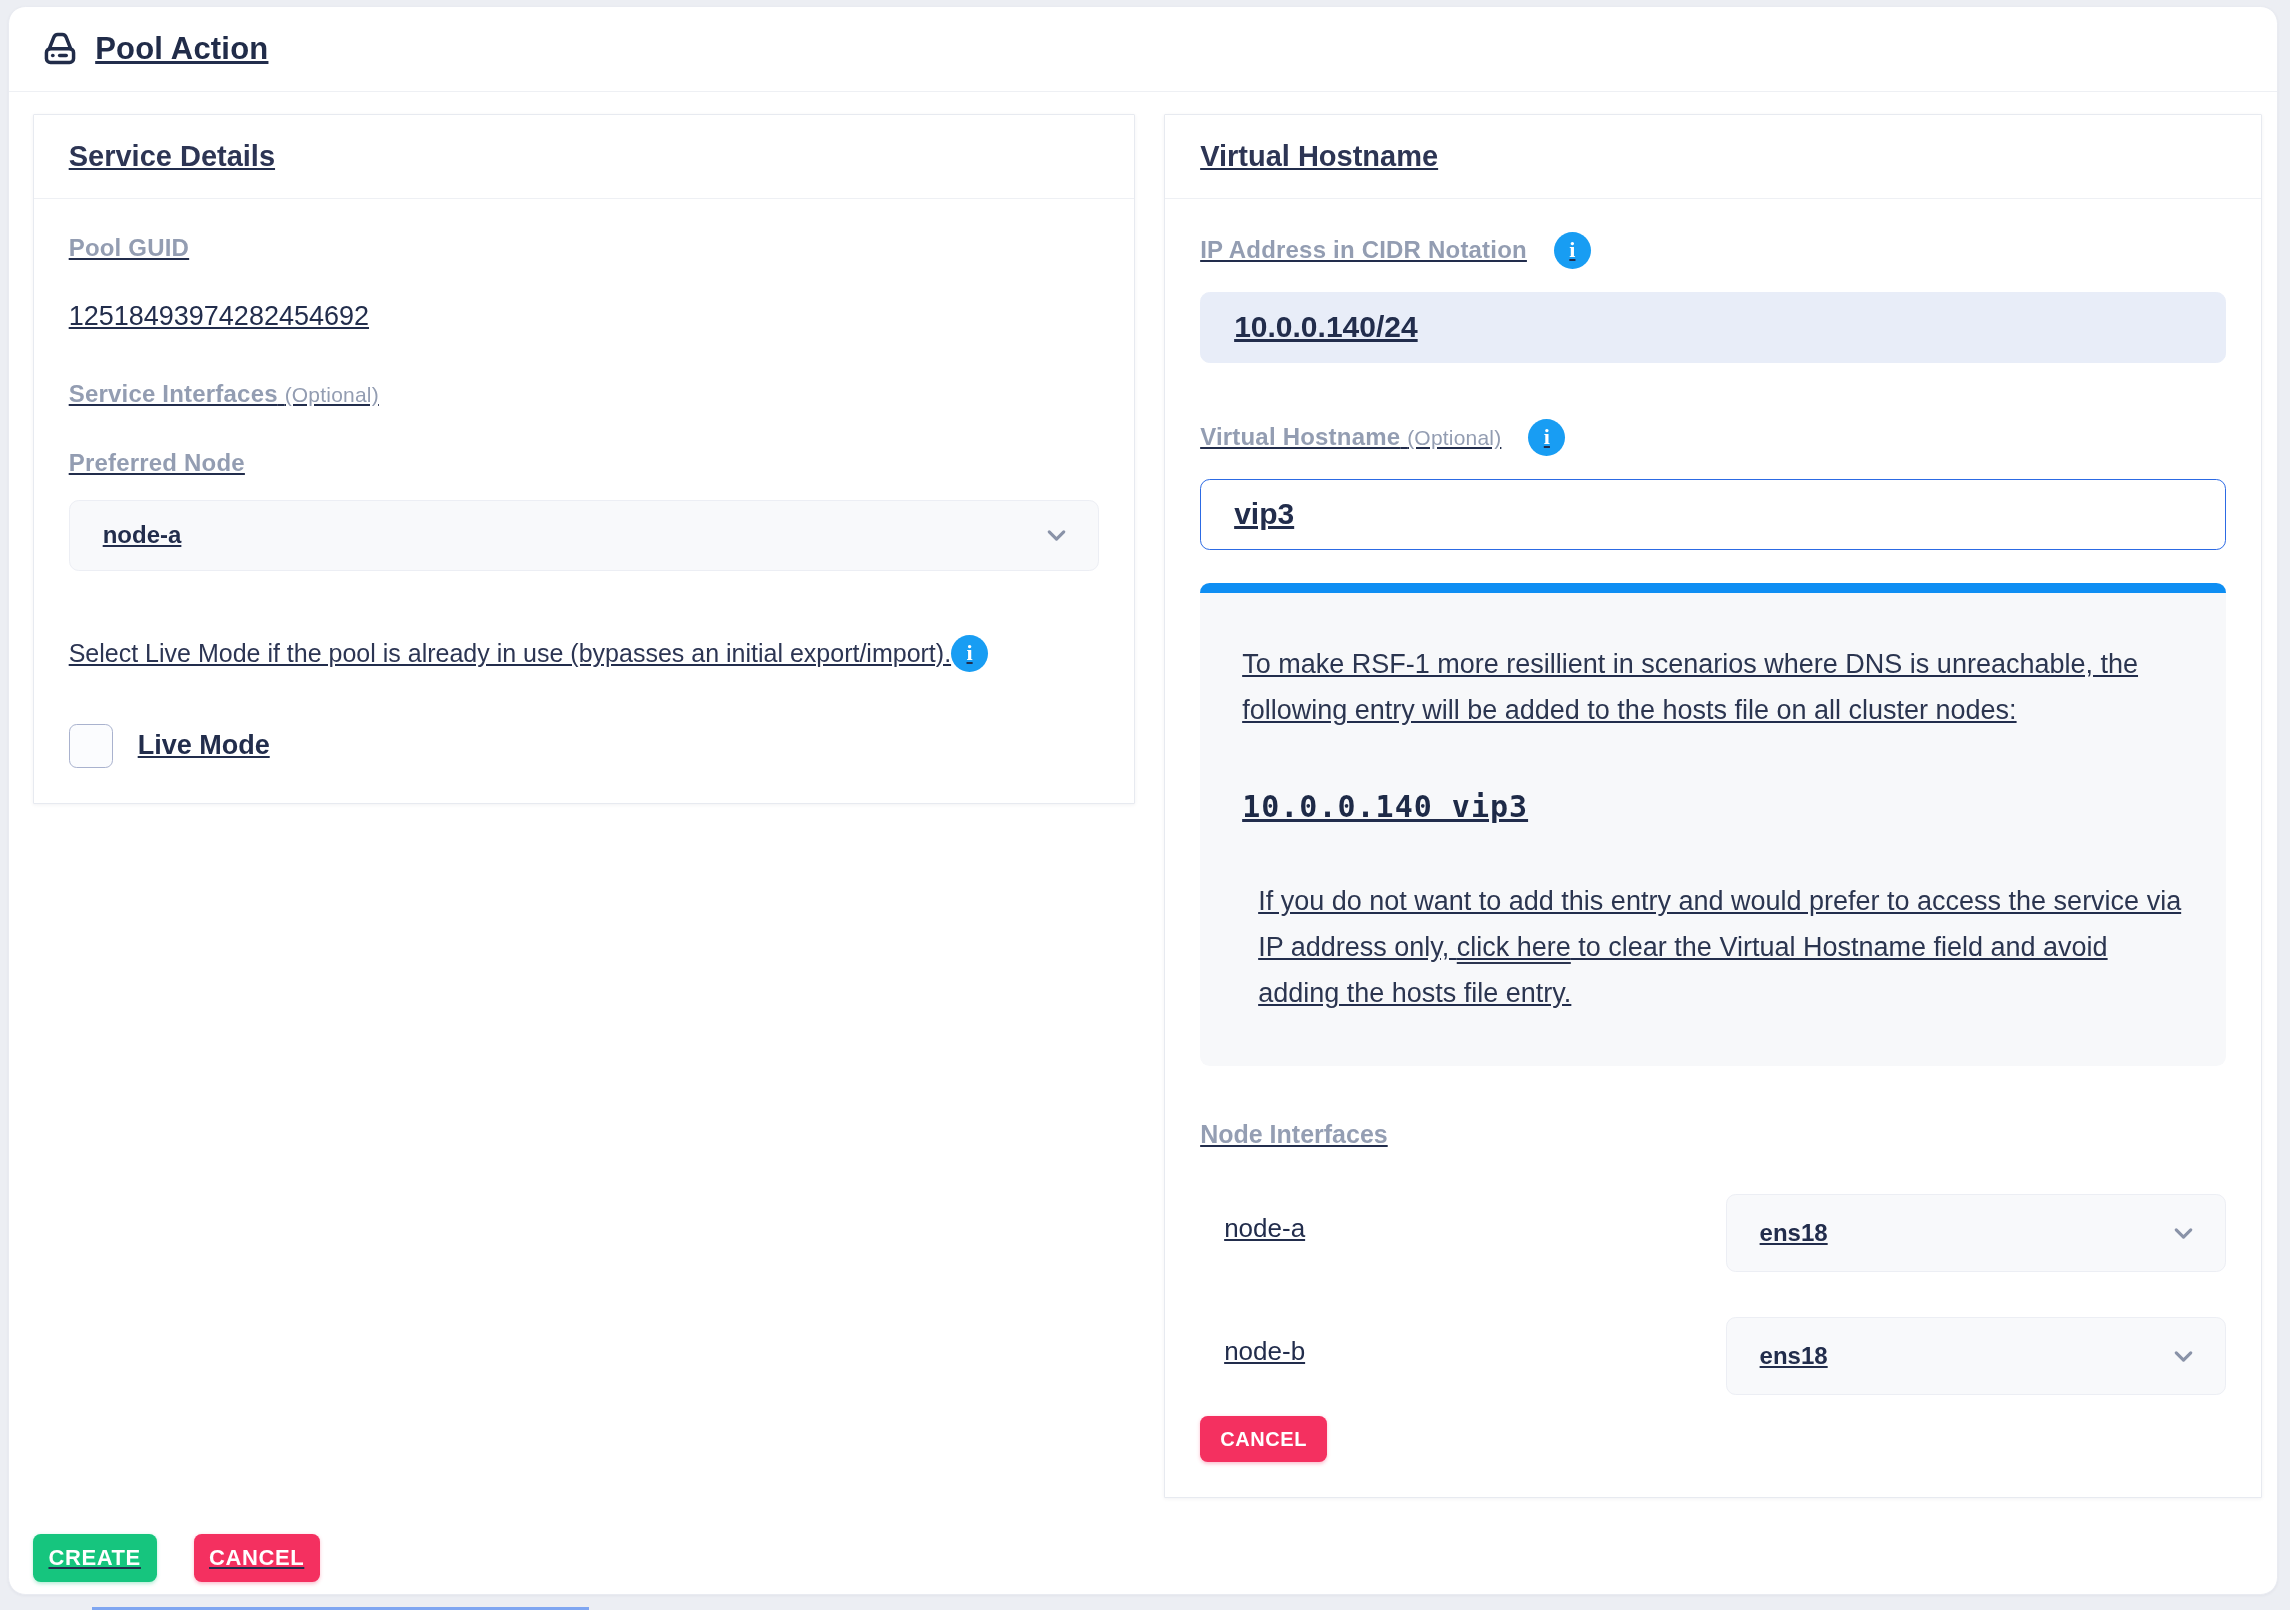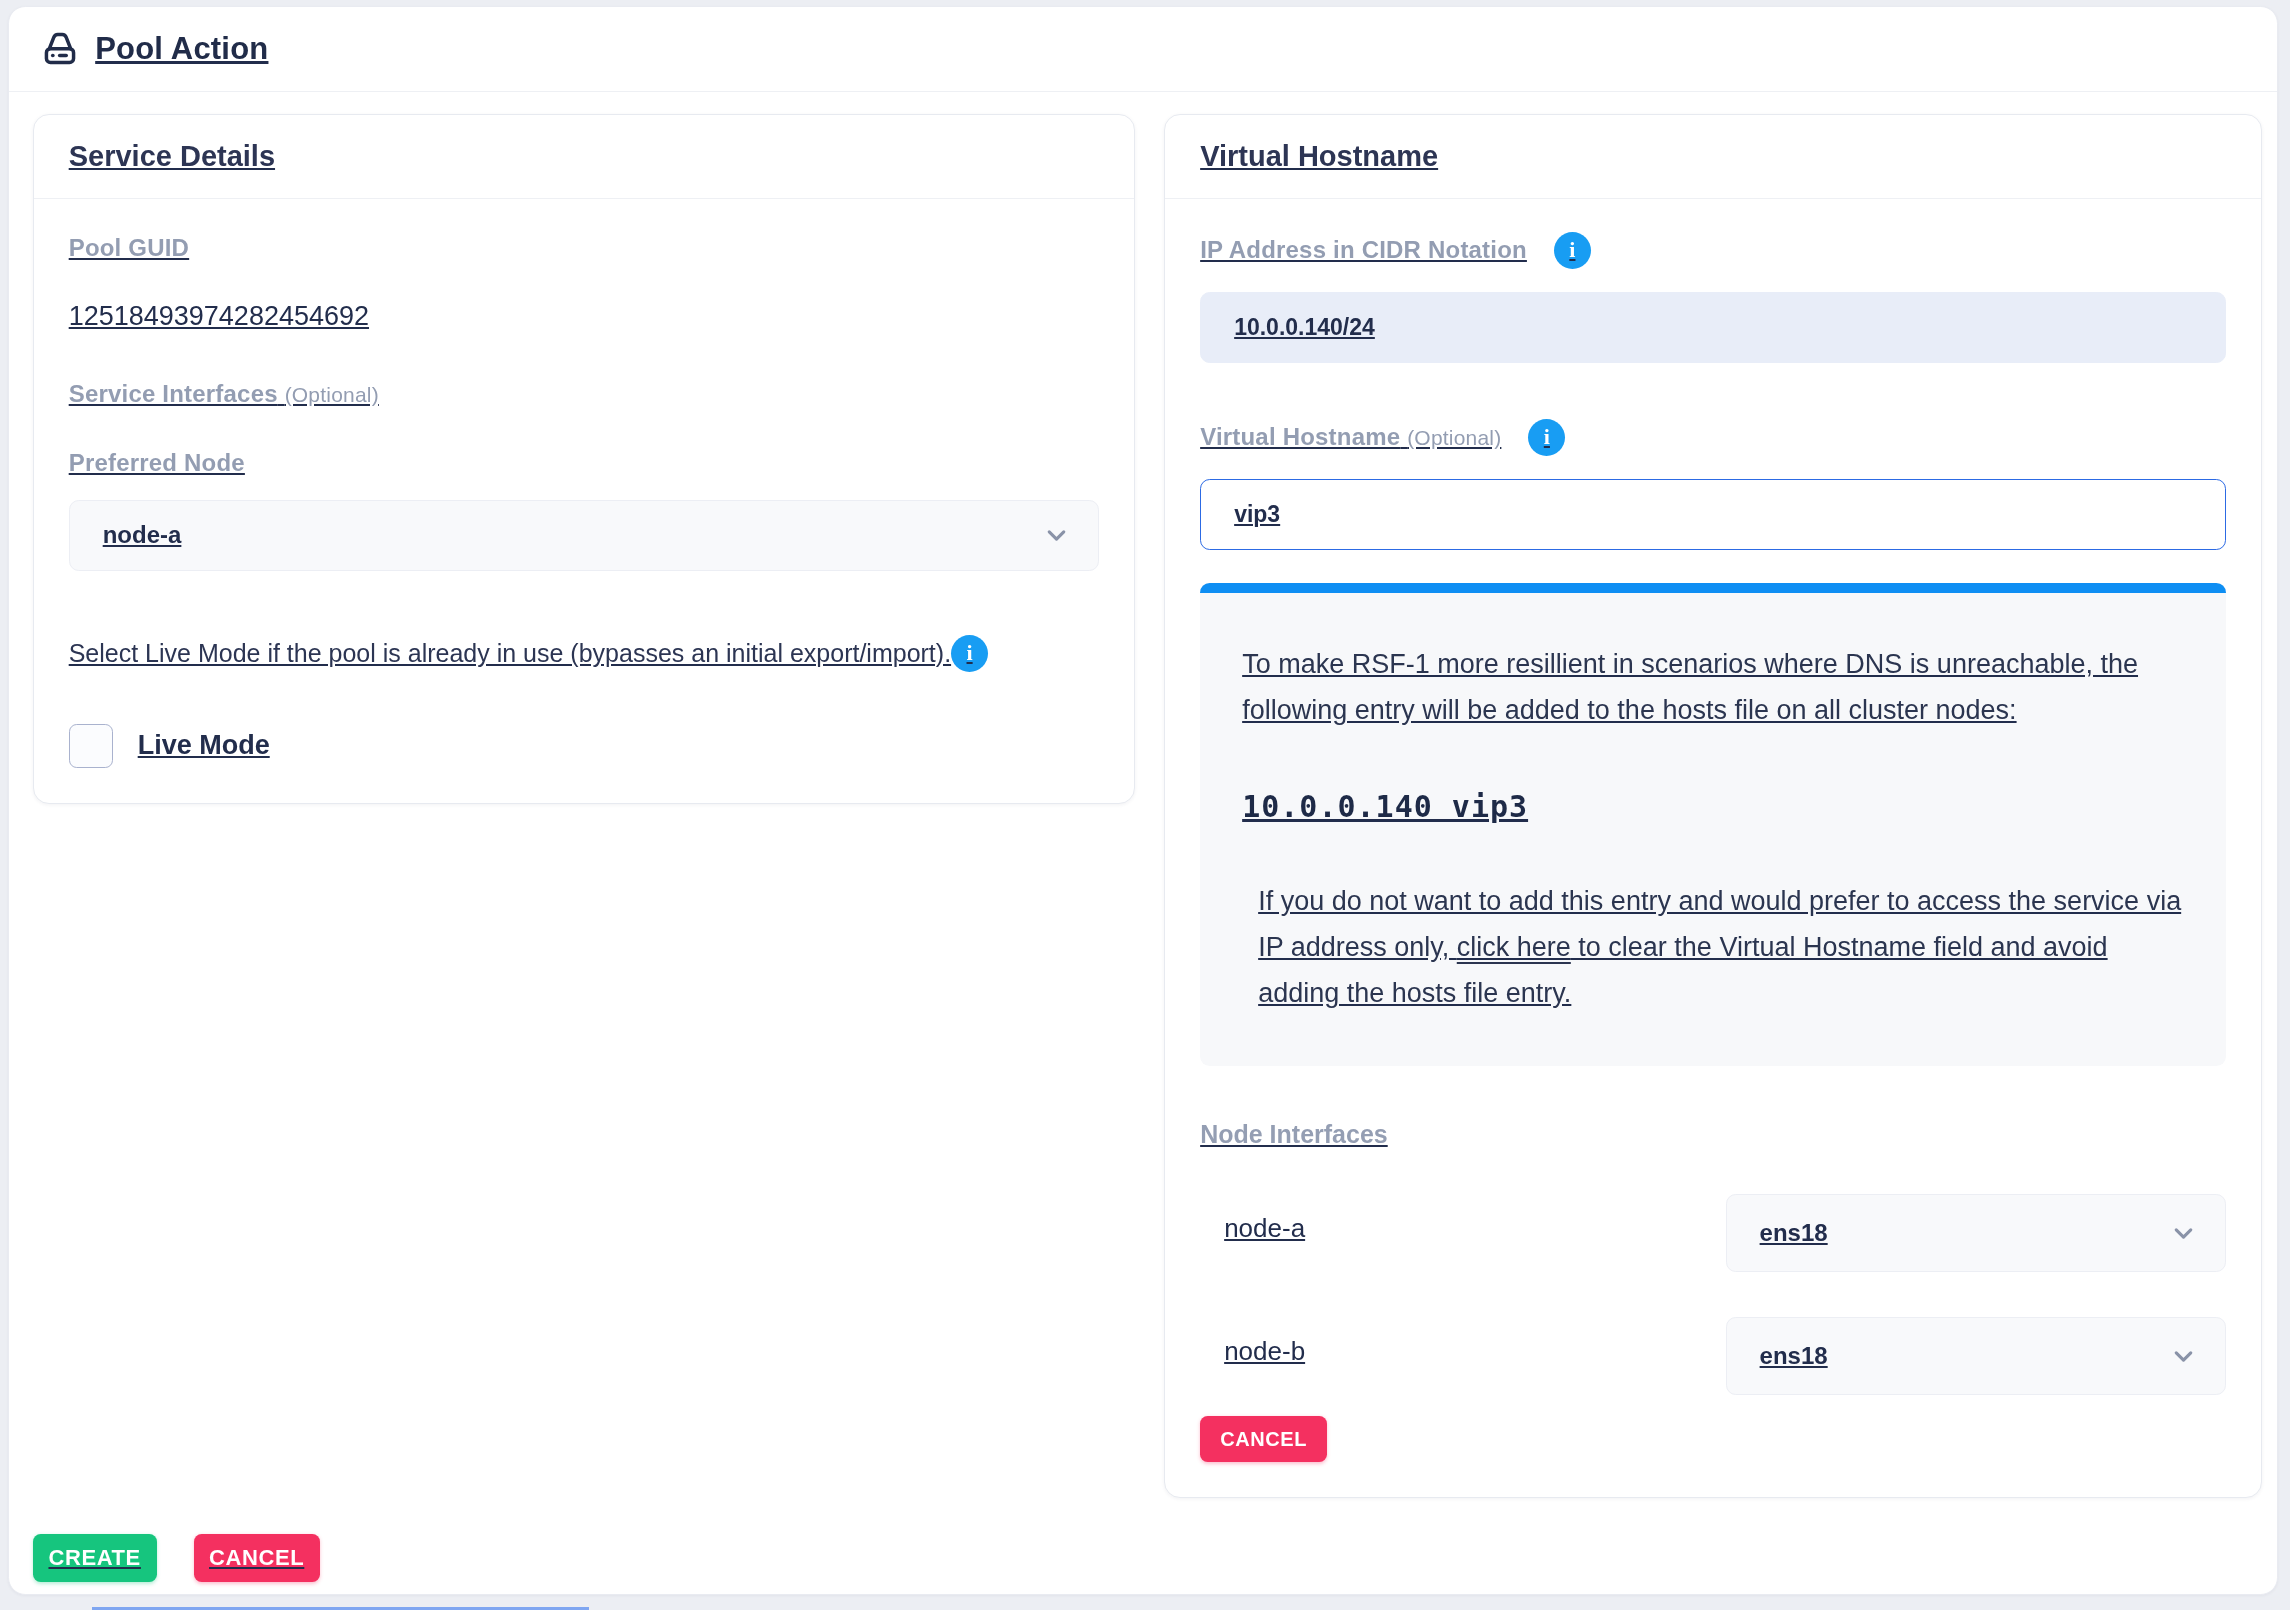--- a/index.html
+++ b/index.html
@@ -36,21 +36,21 @@
   
   .content {
     display: flex;
     align-items: flex-start;
     padding: 22px 15.4px 0 24px;
     gap: 29px;
   }
   .card {
     background: #ffffff;
     border: 1px solid #e7eaf0;
-    border-radius: 16px;
+    border-radius: 1px;
     box-shadow: 0 1px 3.9px rgba(30,42,71,0.06);
   }
   .card-left  { width: 1106px; }
   .card-right { width: 1101px; }
   .card-header {
     padding: 25px 35px;
     border-bottom: 1px solid #eef0f4;
   }
   .card-title { font-size: 29px; font-weight: bold; color: #2d3554; }
   .card-body { padding: 35px; }
@@ -68,21 +68,21 @@
   .text-input {
     display: block;
     width: 100%;
     height: 71px;
     margin-top: 23px;
     background: #f8f9fb;
     border: 1px solid #eceef4;
     border-radius: 9.7px;
     padding: 0 33px;
     font-family: "Liberation Sans", sans-serif;
-    font-size: 23px;
+    font-size: 30px;
     font-weight: bold;
     color: #222d4c;
     outline: none;
   }
   .text-input.ip-input { background: #e8edf8; border-color: #e8edf8; }
   .text-input.focused  { background: #ffffff; border: 1.9px solid #2c6ae4; }
 
   .select-box {
     margin-top: 23px;
     height: 71px;

